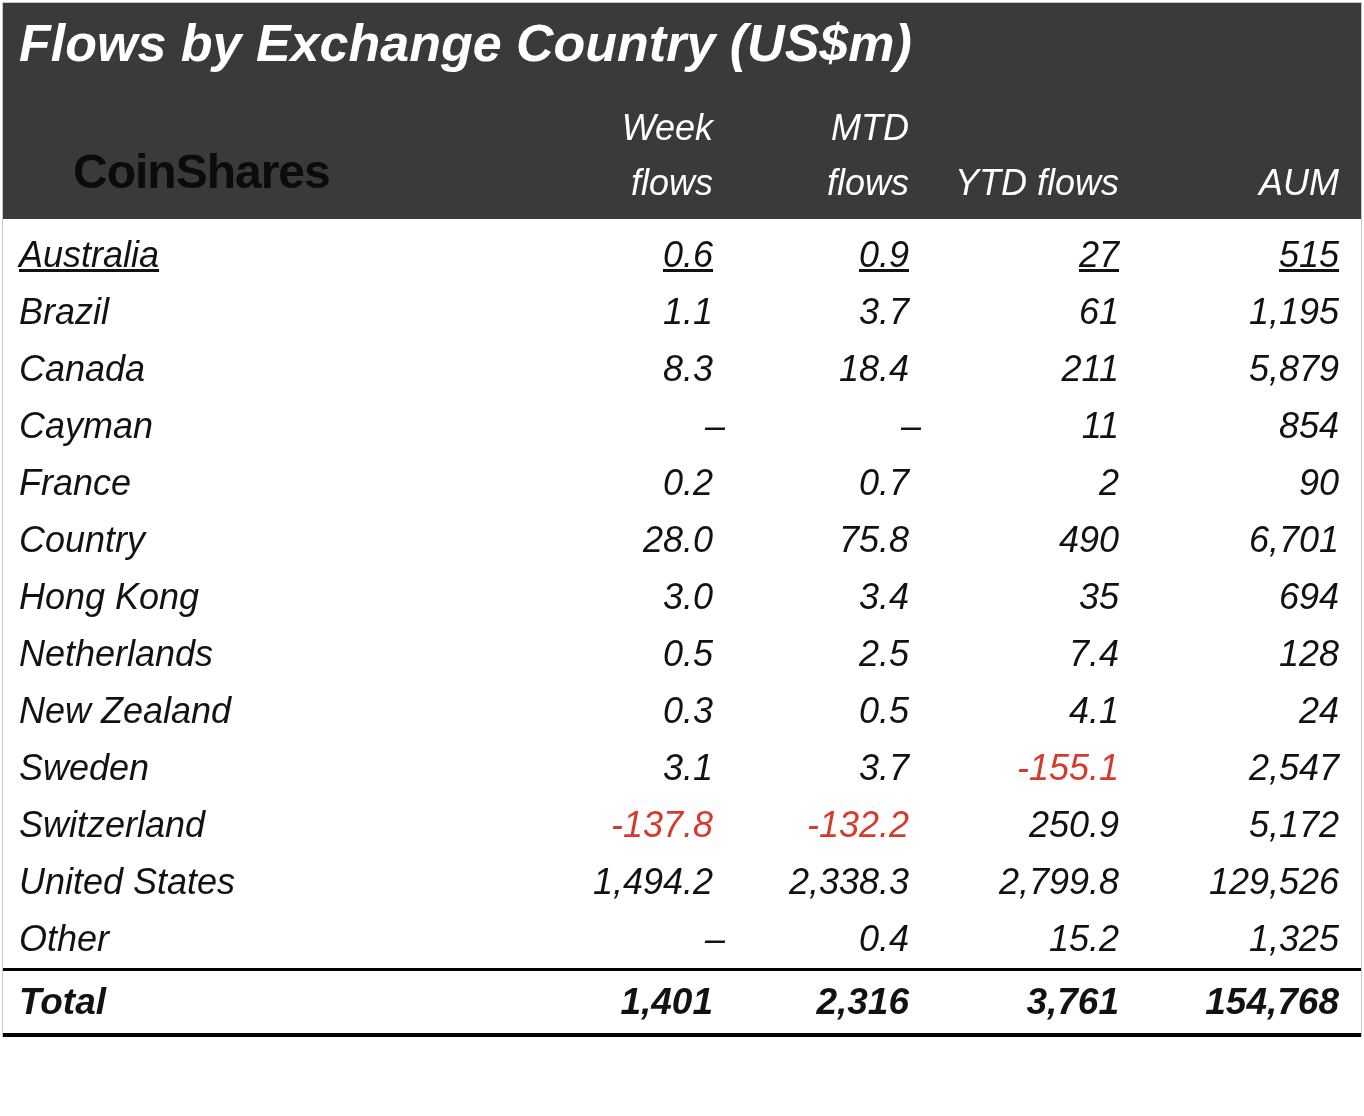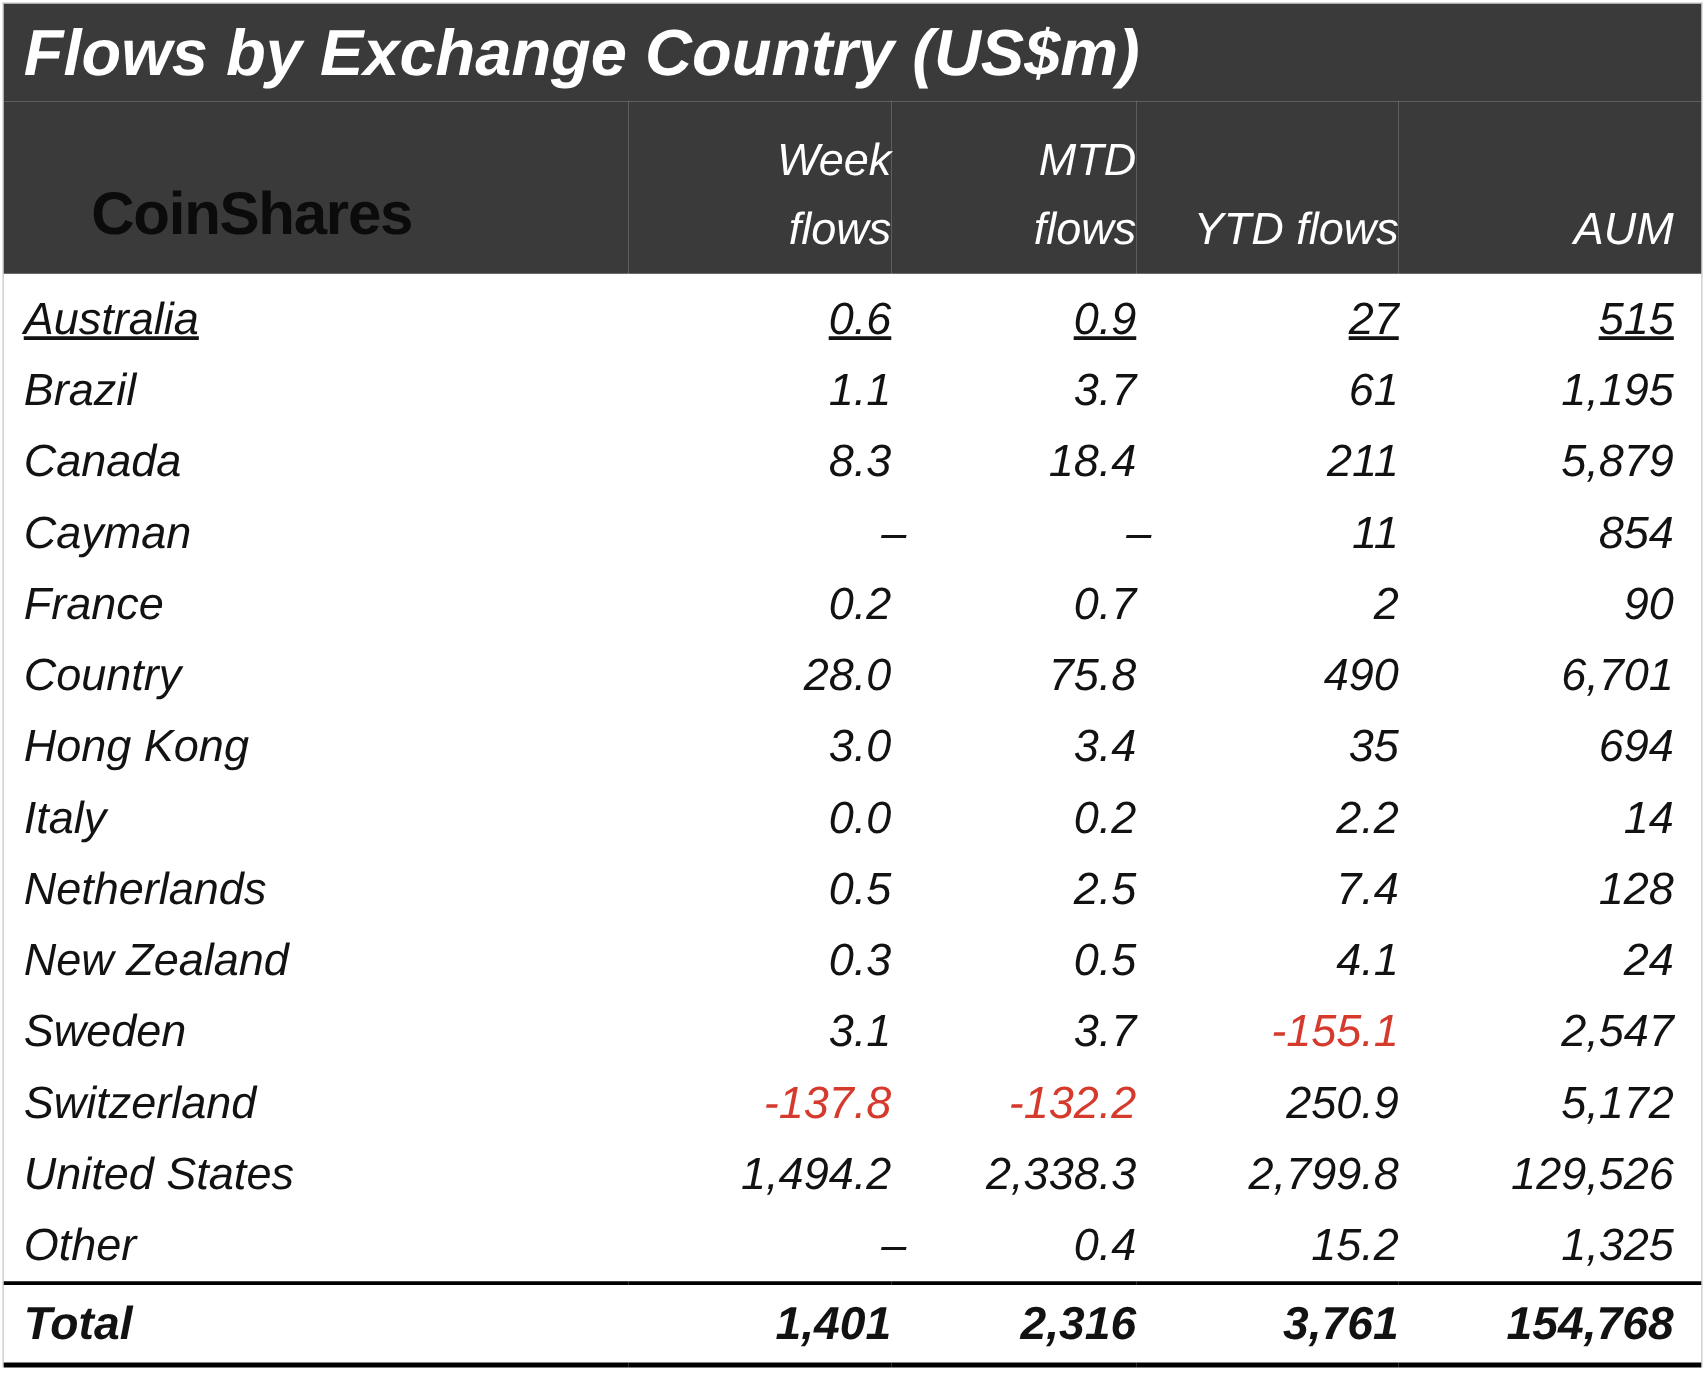--- a/index.html
+++ b/index.html
@@ -174,27 +174,20 @@
   </tr>
 
   <tr>
     <td class="c-country">Hong Kong</td>
     <td class="c-num"><span>3.0</span></td>
     <td class="c-num"><span>3.4</span></td>
     <td class="c-num"><span>35</span></td>
     <td class="c-num"><span>694</span></td>
   </tr>
 
-  <tr>
-    <td class="c-country">Italy</td>
-    <td class="c-num"><span>0.0</span></td>
-    <td class="c-num"><span>0.2</span></td>
-    <td class="c-num"><span>2.2</span></td>
-    <td class="c-num"><span>14</span></td>
-  </tr>
 
 
   <tr>
     <td class="c-country">Netherlands</td>
     <td class="c-num"><span>0.5</span></td>
     <td class="c-num"><span>2.5</span></td>
     <td class="c-num"><span>7.4</span></td>
     <td class="c-num"><span>128</span></td>
   </tr>
 

